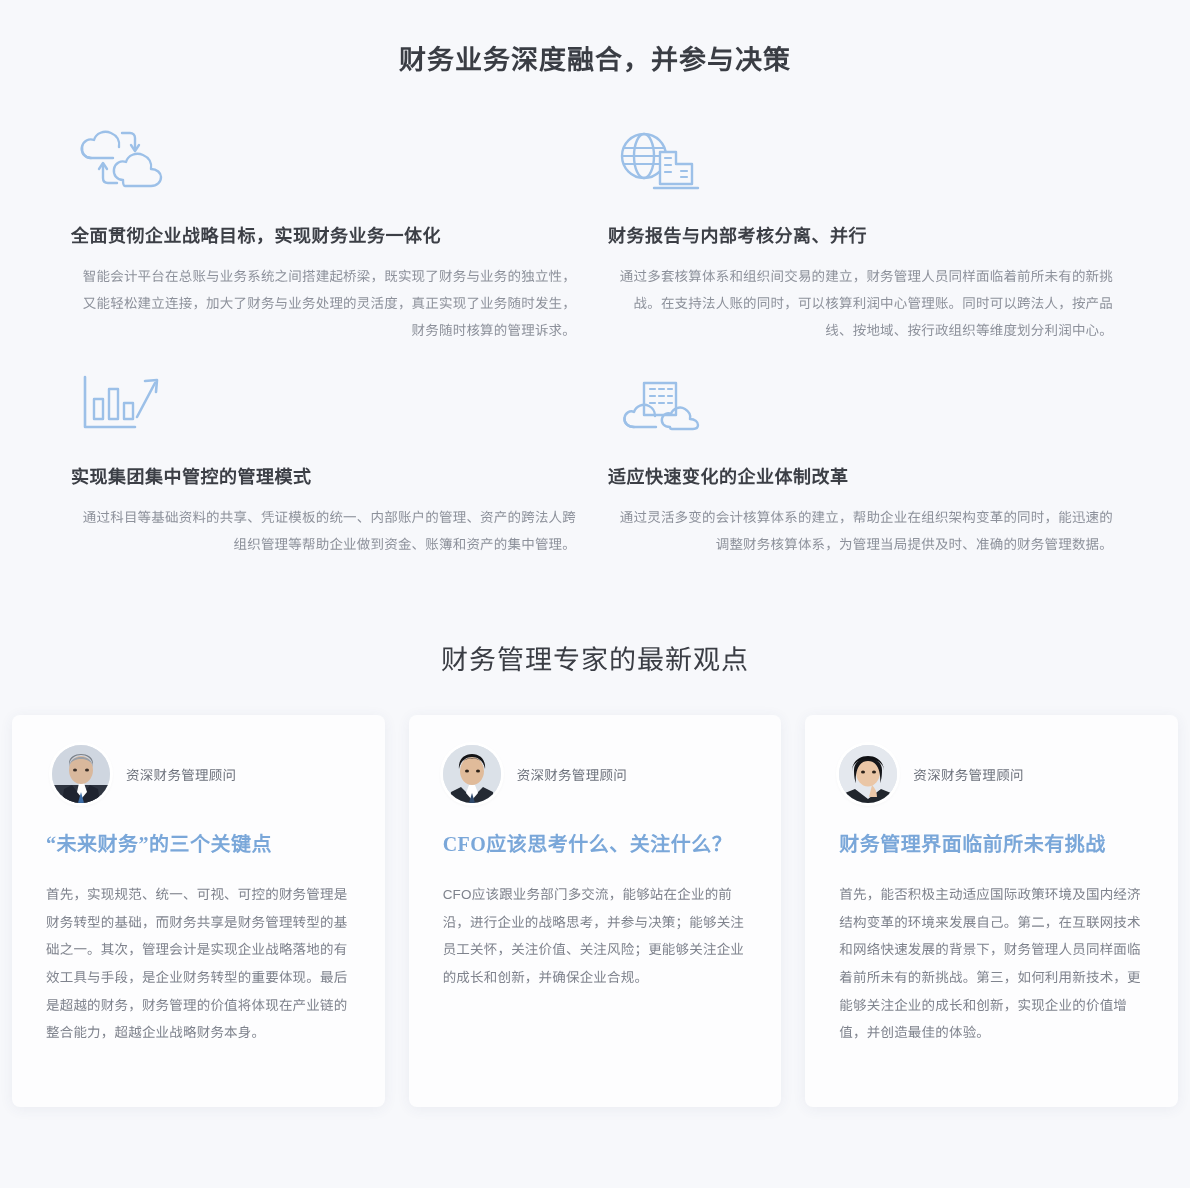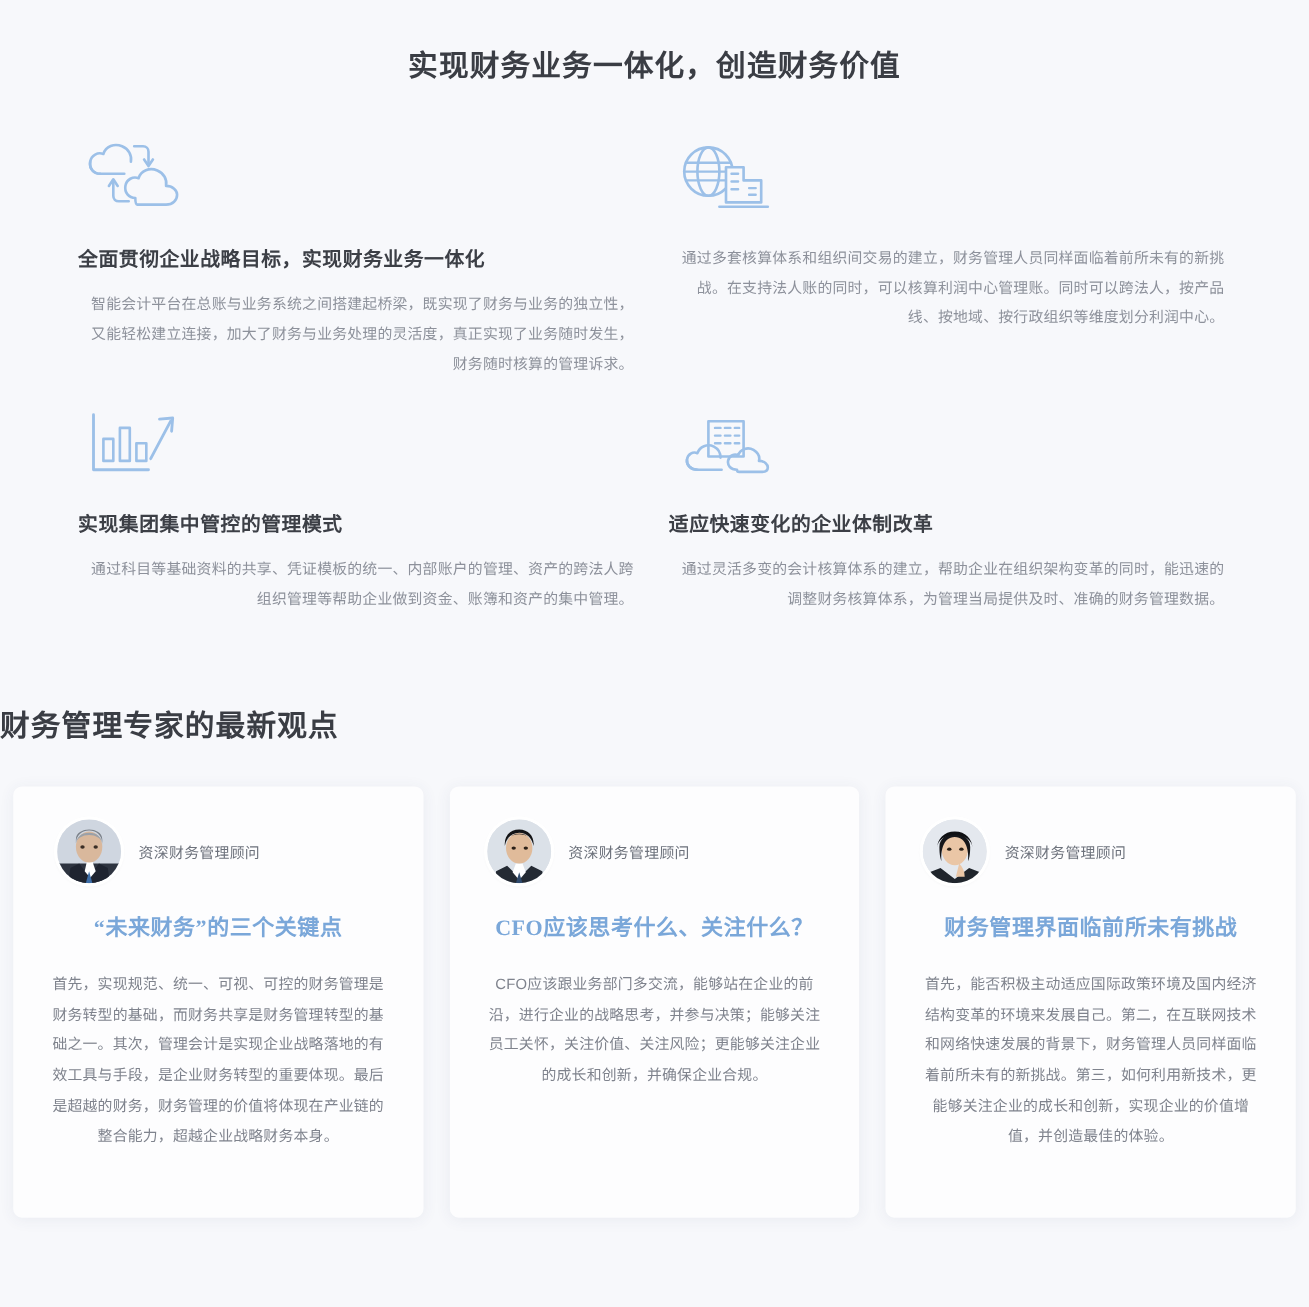--- a/index.html
+++ b/index.html
@@ -66,41 +66,40 @@
     letter-spacing: 0.2px;
     text-align: right;
   }
 
   
   .section-two {
     margin-top: 80px;
     padding-bottom: 44px;
   }
   .section-two-title {
-    text-align: left;
+    text-align: center;
     font-size: 27px;
-    font-weight: 700;
+    font-weight: 400;
     color: #3a3d44;
     letter-spacing: 1px;
     margin: 0 0 38px 0;
   }
   .cards-row {
     width: 1166px;
     margin: 0 auto;
     display: grid;
     grid-template-columns: repeat(3, 1fr);
     column-gap: 24px;
   }
   .card {
     background: #fdfdfe;
     border-radius: 8px;
     box-shadow: 0 2px 14px rgba(60, 70, 110, 0.07);
     padding: 30px 34px 40px 34px;
     min-height: 392px;
-    text-align: center;
   }
   .card-head {
     display: flex;
     align-items: center;
     gap: 16px;
     margin-bottom: 26px;
   }
   .avatar {
     width: 58px;
     height: 58px;
@@ -132,21 +131,21 @@
     color: #7f838d;
     margin: 0;
     letter-spacing: 0.2px;
   }
   .card:nth-child(1) .card-head { margin-left: 6px; }
 </style>
 </head>
 <body>
 
 <section class="section-one">
-  <h1 class="section-title">实现财务业务一体化，创造财务价值</h1>
+  <h1 class="section-title">财务业务深度融合，并参与决策</h1>
 
   <div class="features-grid">
 
     <div class="feature">
       <div class="feature-icon">
         <svg width="92" height="72" viewBox="0 0 92 72" fill="none" xmlns="http://www.w3.org/2000/svg">
           <path d="M14 30 C8 30 4 25 5 19 C6 13 12 10 17 12 C19 5 27 2 34 5 C40 7.5 43 13 42 19" stroke="#9cc0e8" stroke-width="2.4" stroke-linecap="round" stroke-linejoin="round"></path>
           <path d="M5 19 C4 25 8 30 14 30 L36 30" stroke="#9cc0e8" stroke-width="2.4" stroke-linecap="round"></path>
           <path d="M46 52 C40 52 36 47 37 41 C38 35 44 32 49 34 C51 27 59 24 66 27 C72 29.5 75 35 74 41 C80 41 84 45 84 49 C84 54 80 58 74 58 L48 58 C46.5 58 46 56 46 52Z" stroke="#9cc0e8" stroke-width="2.4" stroke-linecap="round" stroke-linejoin="round"></path>
           <path d="M26 36 L26 50 C26 53 28 55 31 55 L40 55" stroke="#9cc0e8" stroke-width="2.4" stroke-linecap="round"></path>
@@ -163,20 +162,21 @@
       <div class="feature-icon">
         <svg width="92" height="72" viewBox="0 0 92 72" fill="none" xmlns="http://www.w3.org/2000/svg">
           <circle cx="30" cy="28" r="22" stroke="#9cc0e8" stroke-width="2.4"></circle>
           <ellipse cx="30" cy="28" rx="10" ry="22" stroke="#9cc0e8" stroke-width="2.4"></ellipse>
           <path d="M9 20 L51 20 M9 36 L51 36 M8 28 L52 28" stroke="#9cc0e8" stroke-width="2.2"></path>
           <path d="M46 24 L46 56 L78 56 L78 36 L62 36 L62 24 Z" fill="#f7f8fb" stroke="#9cc0e8" stroke-width="2.4" stroke-linejoin="round"></path>
           <path d="M51 30 h6 M51 37 h6 M51 44 h6 M67 43 h6 M67 49 h6" stroke="#9cc0e8" stroke-width="2.2" stroke-linecap="round"></path>
           <path d="M40 60 L84 60" stroke="#9cc0e8" stroke-width="2.4" stroke-linecap="round"></path>
         </svg>
       </div>
+      <h3 class="feature-title">财务报告与内部考核分离、并行</h3>
       <p class="feature-desc">通过多套核算体系和组织间交易的建立，财务管理人员同样面临着前所未有的新挑战。在支持法人账的同时，可以核算利润中心管理账。同时可以跨法人，按产品线、按地域、按行政组织等维度划分利润中心。</p>
     </div>
 
     <div class="feature">
       <div class="feature-icon">
         <svg width="92" height="72" viewBox="0 0 92 72" fill="none" xmlns="http://www.w3.org/2000/svg">
           <path d="M8 8 L8 58 L58 58" stroke="#9cc0e8" stroke-width="2.6" stroke-linecap="round" stroke-linejoin="round"></path>
           <rect x="17" y="30" width="9" height="20" stroke="#9cc0e8" stroke-width="2.4" stroke-linejoin="round"></rect>
           <rect x="32" y="20" width="9" height="30" stroke="#9cc0e8" stroke-width="2.4" stroke-linejoin="round"></rect>
           <rect x="47" y="34" width="9" height="16" stroke="#9cc0e8" stroke-width="2.4" stroke-linejoin="round"></rect>

